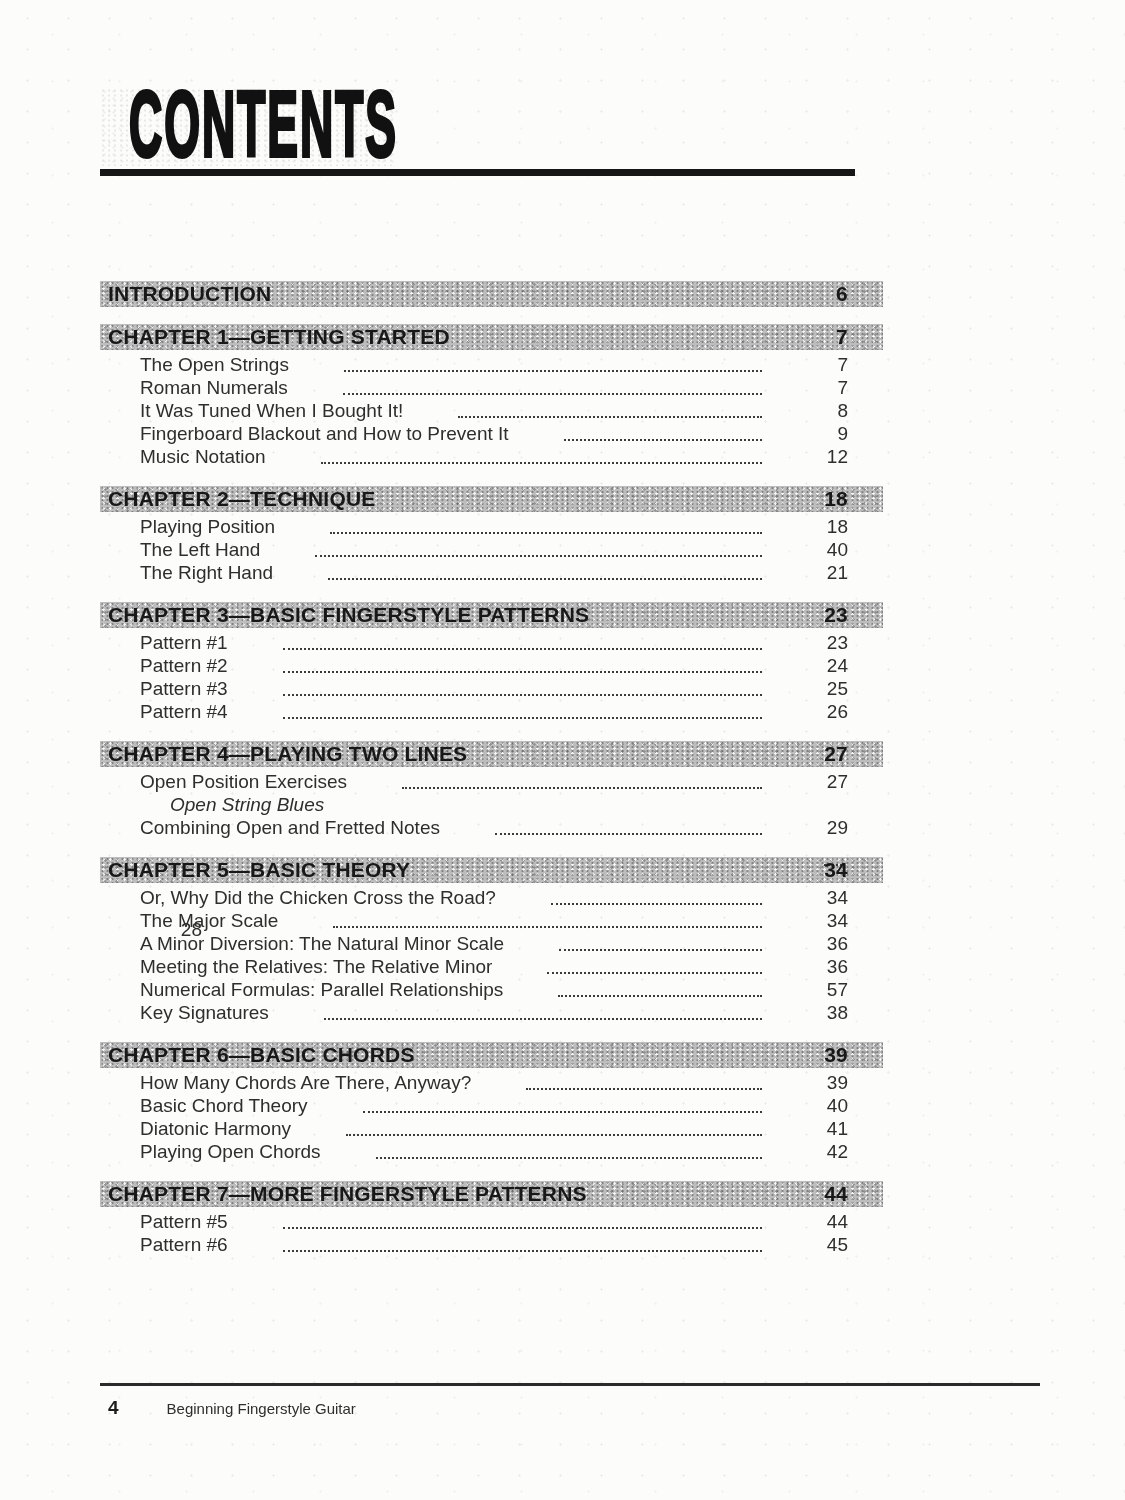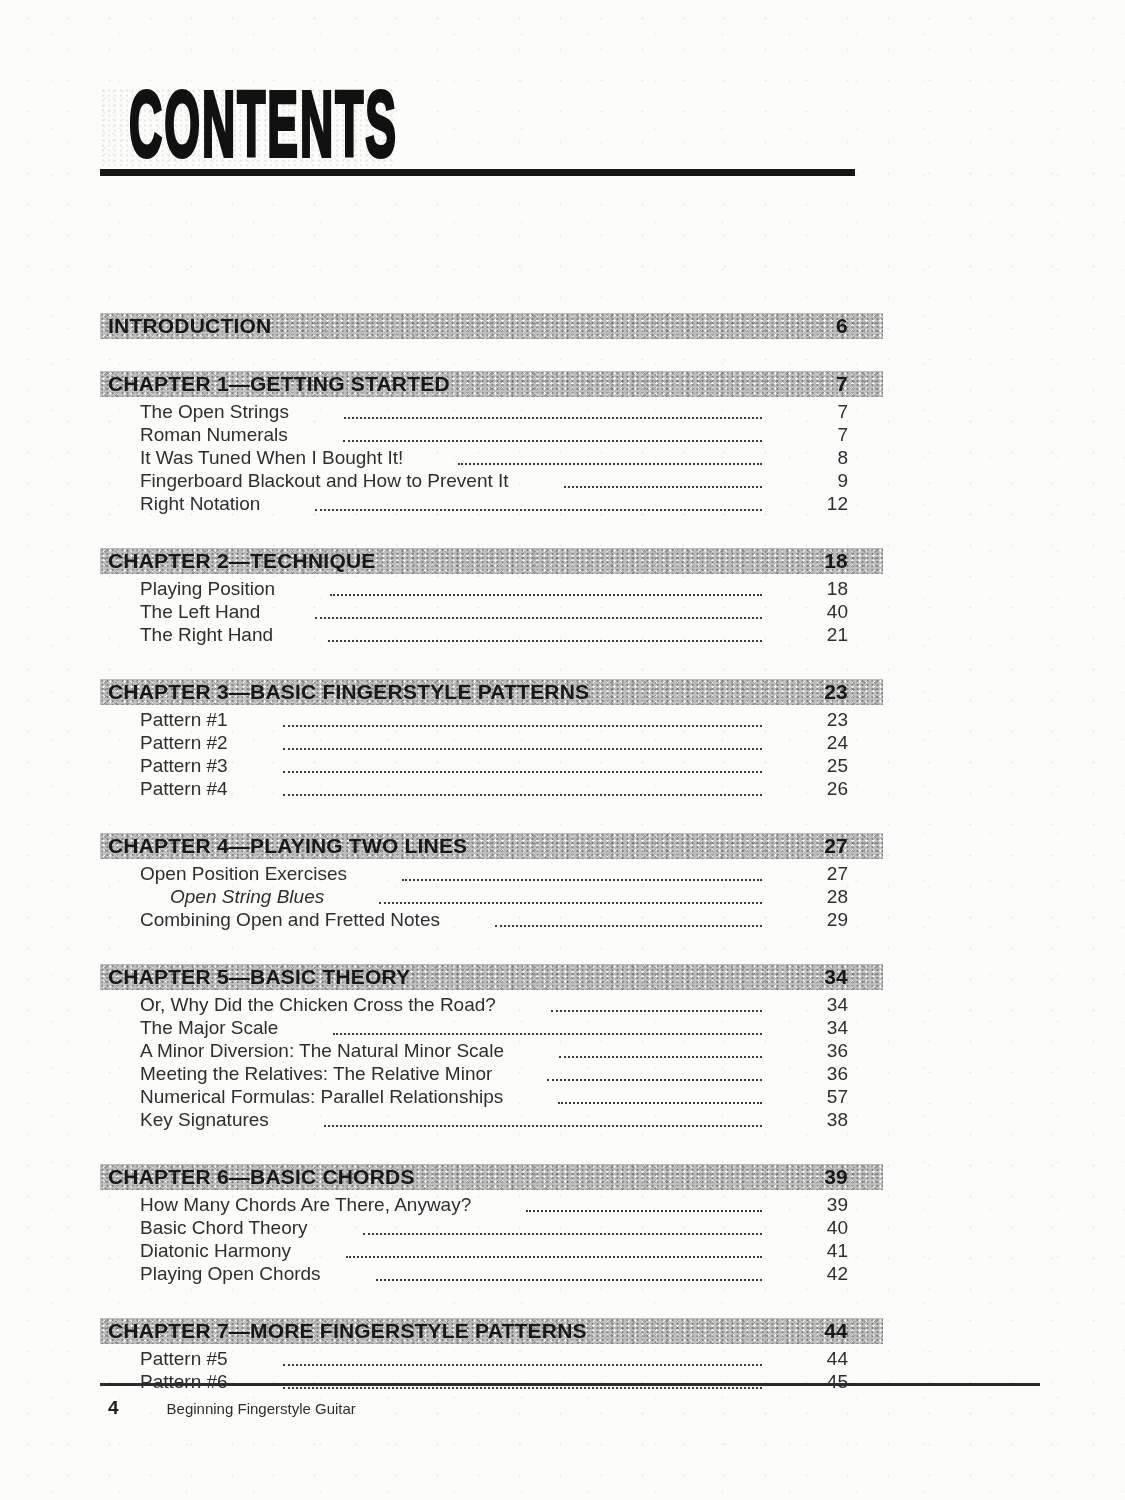--- a/index.html
+++ b/index.html
@@ -58,37 +58,36 @@
     background-color: #bdbdbd;
     background-image:
       radial-gradient(circle, rgba(70,70,70,.50) 1px, transparent 1.2px),
       radial-gradient(circle, rgba(255,255,255,.85) 1px, transparent 1.2px),
       radial-gradient(circle, rgba(90,90,90,.40) 1px, transparent 1.3px);
     background-size: 5px 4px, 7px 5px, 11px 7px;
     font-weight: 700;
     font-size: 21px;
     letter-spacing: .2px;
     color: #181818;
-    margin-top: 32px;
   }
   .chapter-title { flex: 0 1 auto; white-space: nowrap; }
   .chapter-page  { margin-left: auto; font-weight: 700; }
 
   .entries { list-style: none; margin: 4px 0 0 0; padding: 0; }
   .entries:empty { display: none; margin: 0; }
   .entry {
     display: flex; align-items: baseline;
     height: 23px;
     padding: 0 35px 0 40px;
     font-size: 19px;
     color: #2e2e2e;
     white-space: nowrap;
     gap: 48px;
   }
-  .entry.indented { padding-left: 70px; }
+  .entry.indented { padding-left: 70px; flex-direction: column; }
   .entry.italic .entry-label { font-style: italic; }
   .entry-label { flex: 0 1 auto; }
   .leader {
     flex: 1 1 auto; min-width: 18px;
     border-bottom: 2px dotted #3b3b3b;
     align-self: flex-end;
     margin: 0 6px 5px 7px;
   }
   .entry-page { flex: 0 0 auto; min-width: 32px; text-align: right; }
 
@@ -143,21 +142,21 @@
     <span class="entry-page">8</span>
   </li>
 
   <li class="entry">
     <span class="entry-label">Fingerboard Blackout and How to Prevent It</span>
     <span class="leader"></span>
     <span class="entry-page">9</span>
   </li>
 
   <li class="entry">
-    <span class="entry-label">Right Notation</span>
+    <span class="entry-label">Music Notation</span>
     <span class="leader"></span>
     <span class="entry-page">12</span>
   </li>
 </ul>
   </section>
 
   <section class="toc-section">
     <div class="chapter-bar">
       <span class="chapter-title">CHAPTER 2—TECHNIQUE</span>
       <span class="chapter-page">18</span>

